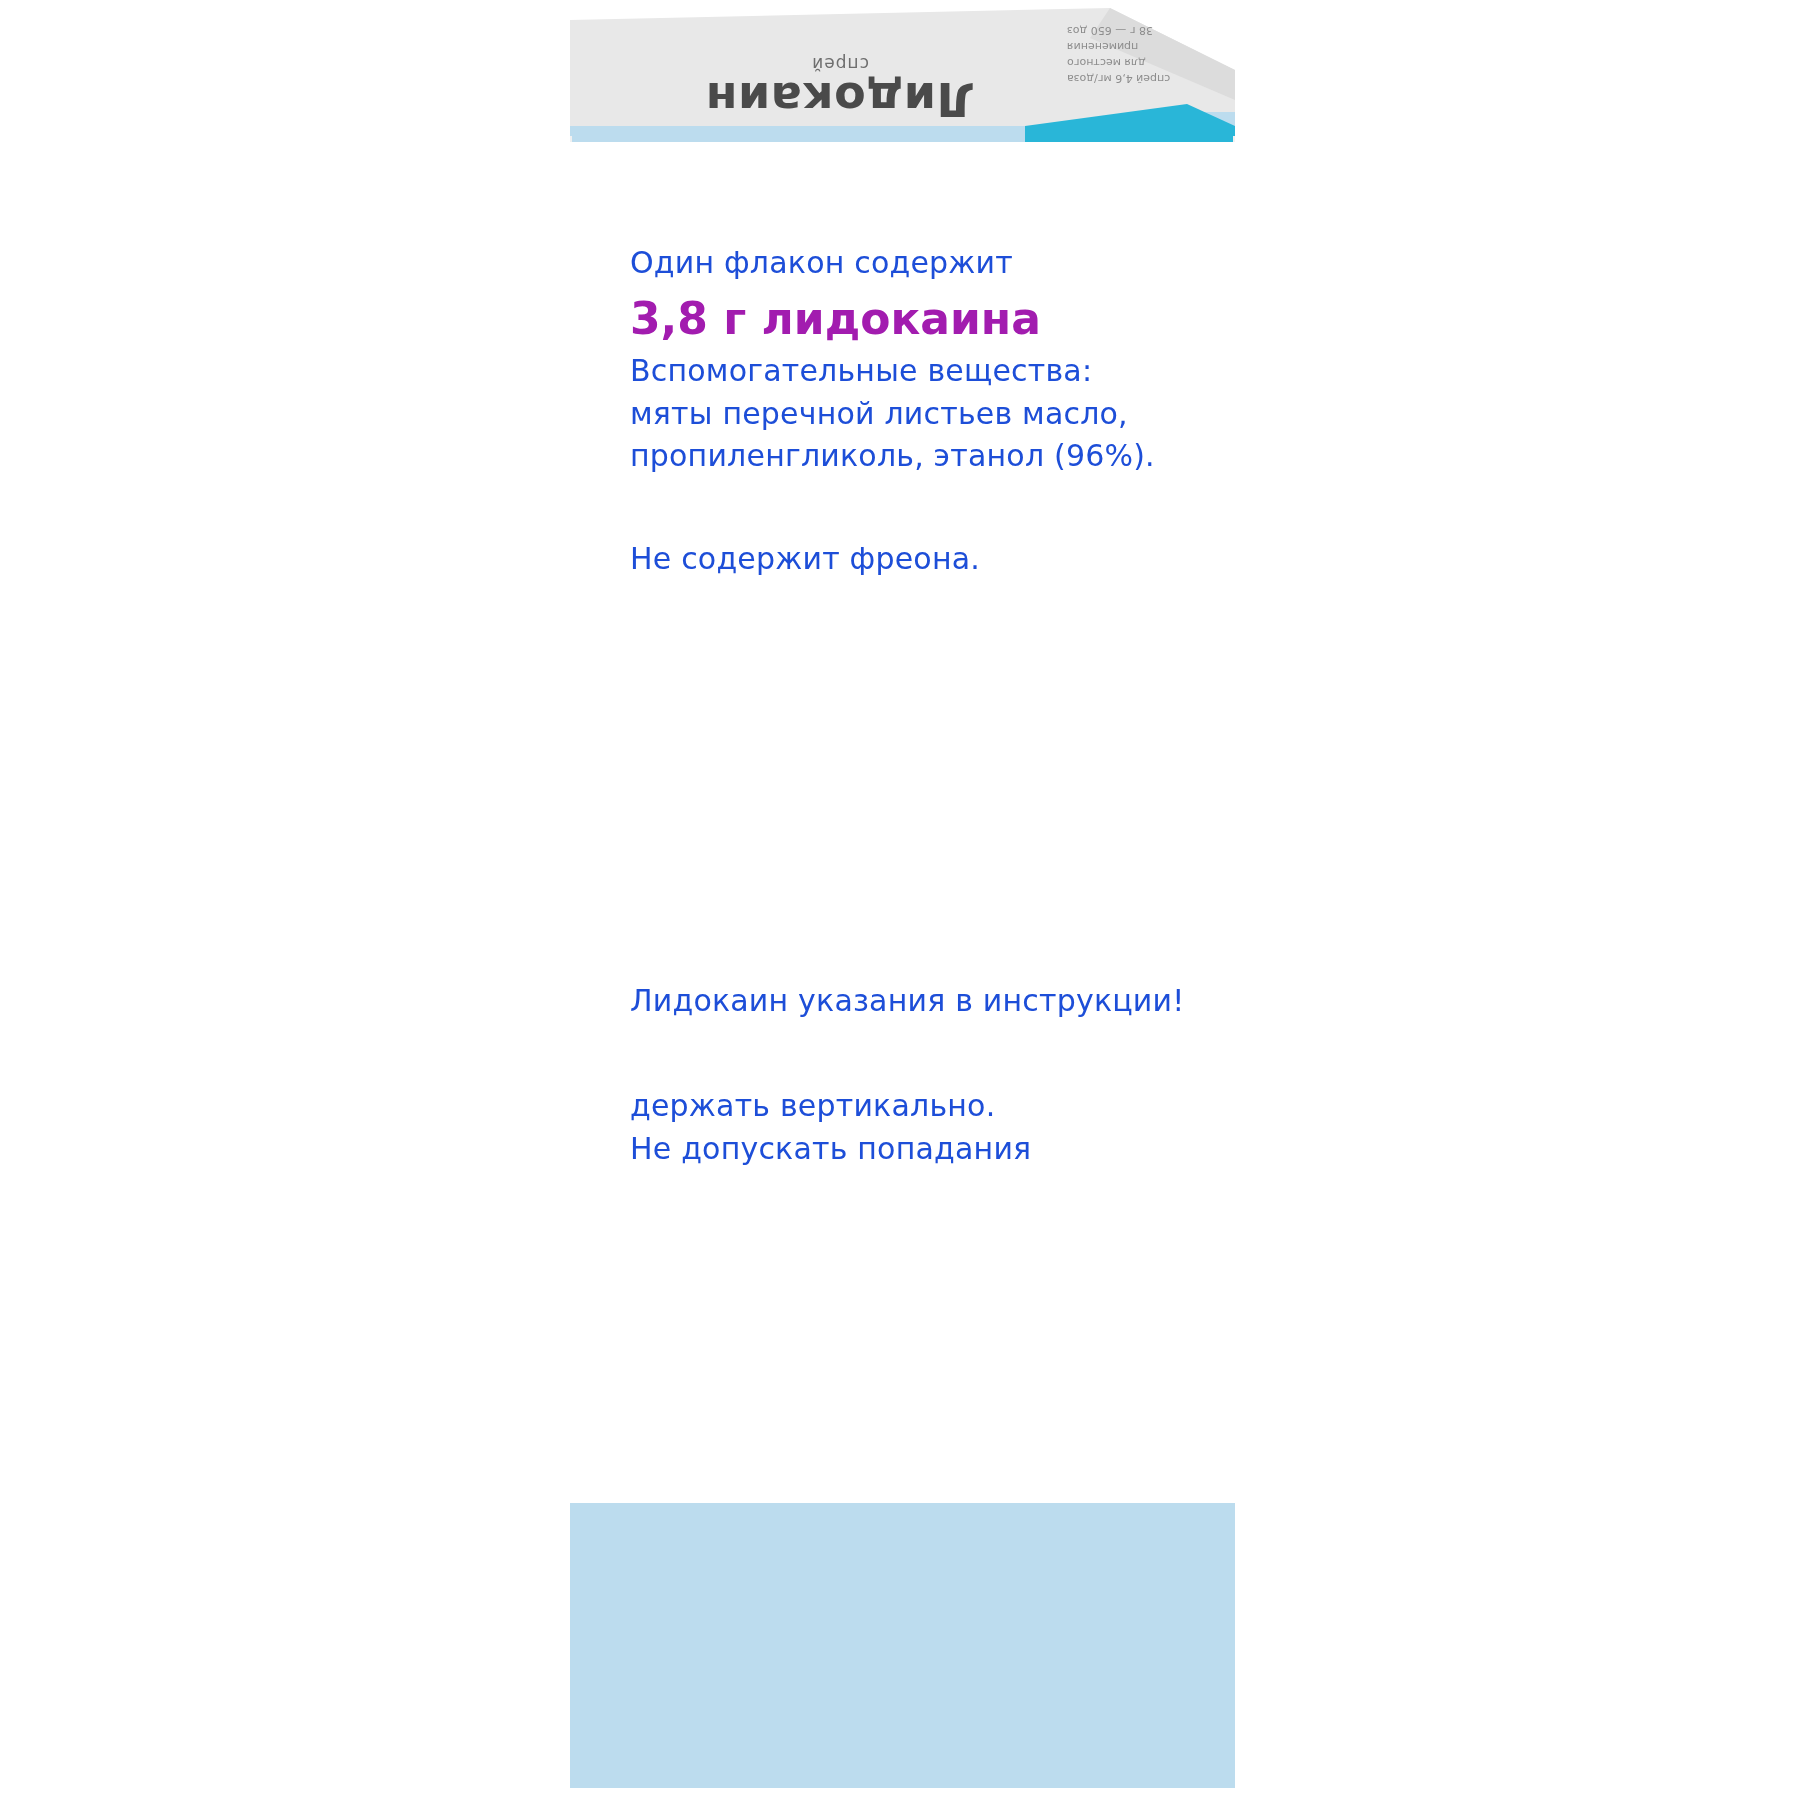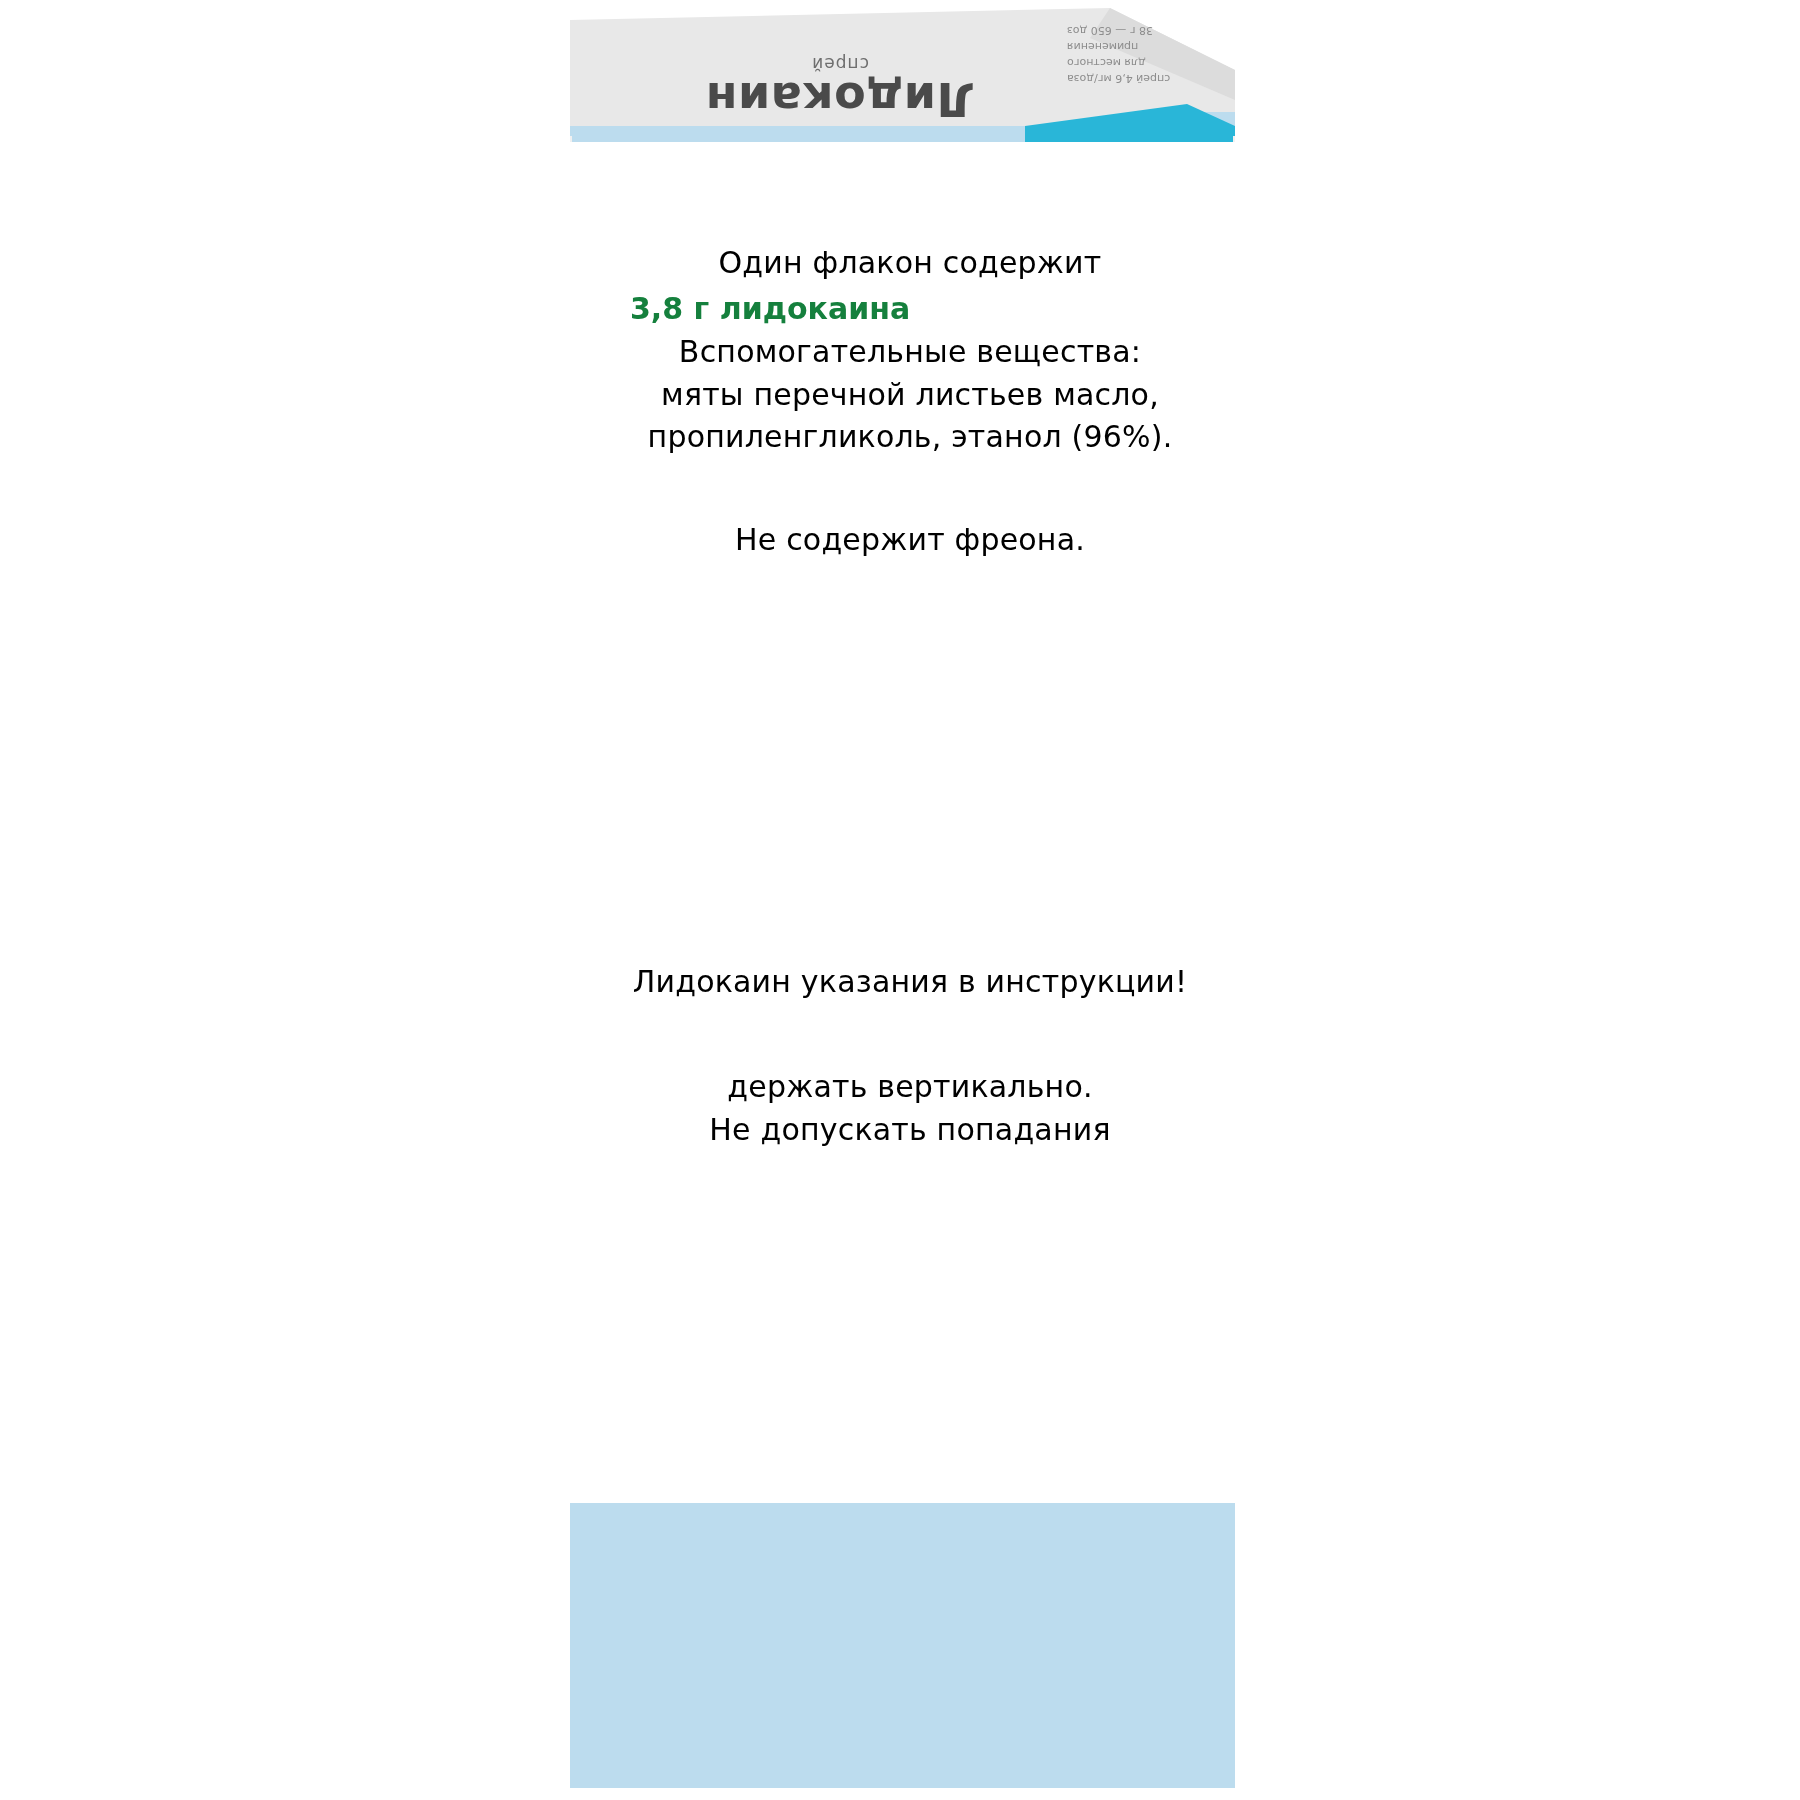--- a/index.html
+++ b/index.html
@@ -139,28 +139,27 @@
   .text-col {
     position: absolute;
     left: 60px;
     top: 100px;
     width: 560px;
     color: #4d4d4d;
   }
   .line {
     font-size: 30px;
     line-height: 1.42;
-    color: #000000;
+    color: #1d4ed8;
     letter-spacing: 0.2px;
-    text-align: center;
   }
   .line-strong {
-    font-size: 30px;
+    font-size: 44px;
     font-weight: bold;
-    color: #15803d;
+    color: #a21caf;
     line-height: 1.35;
     margin: 4px 0 2px 0;
   }
   .block-gap {
     height: 60px;
   }
   .mid-gap {
     height: 400px;
   }
   .warn-gap {

